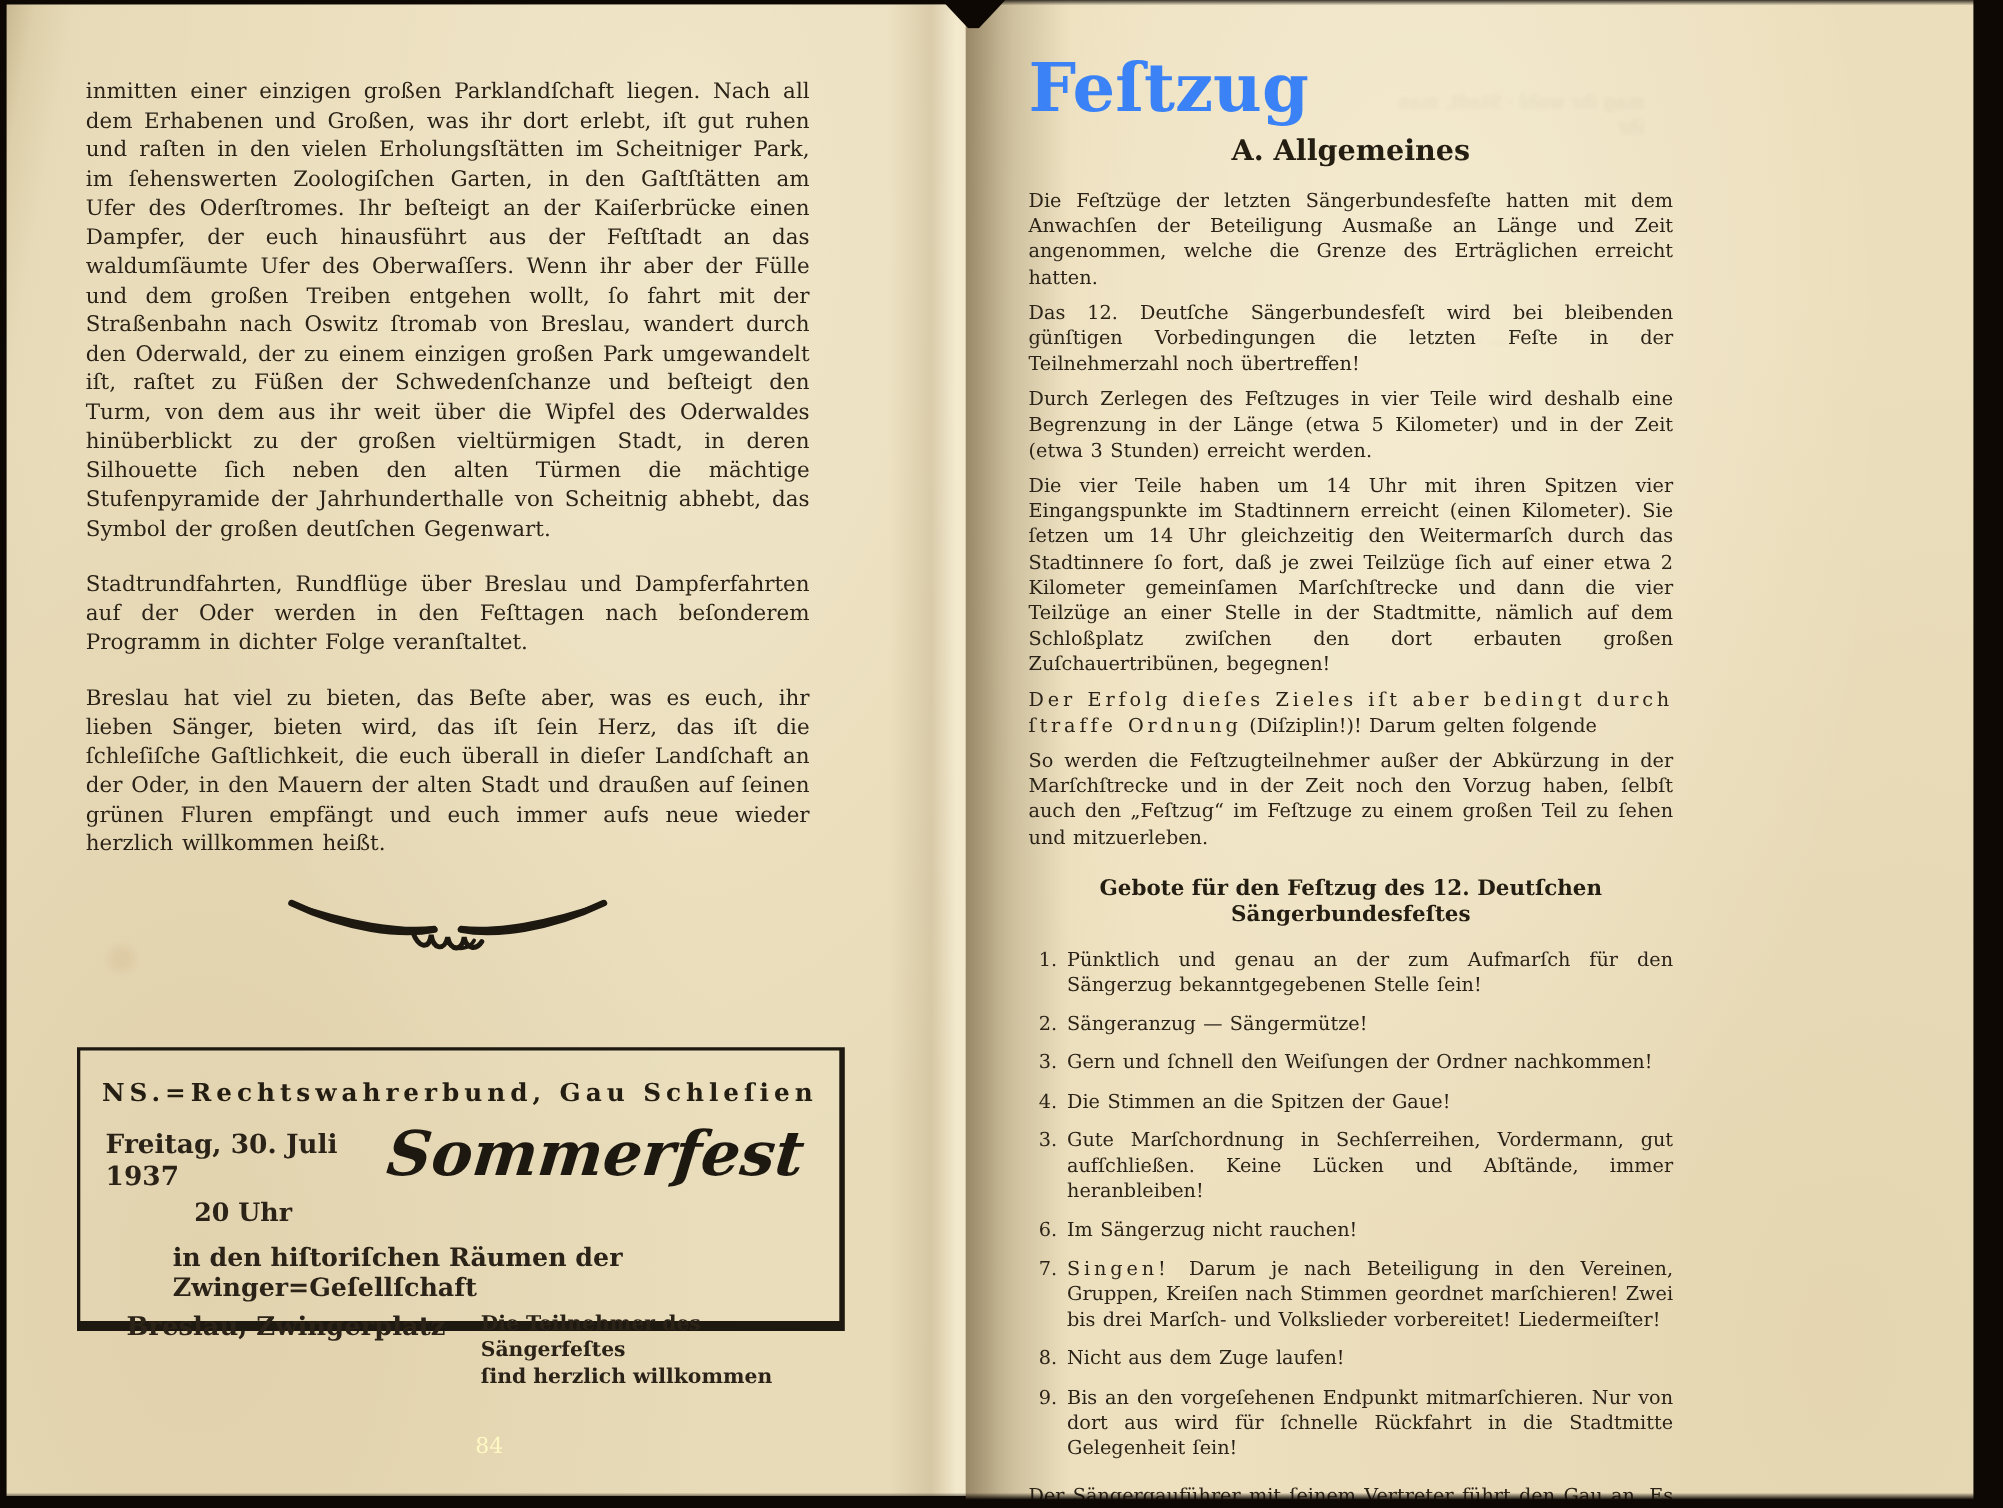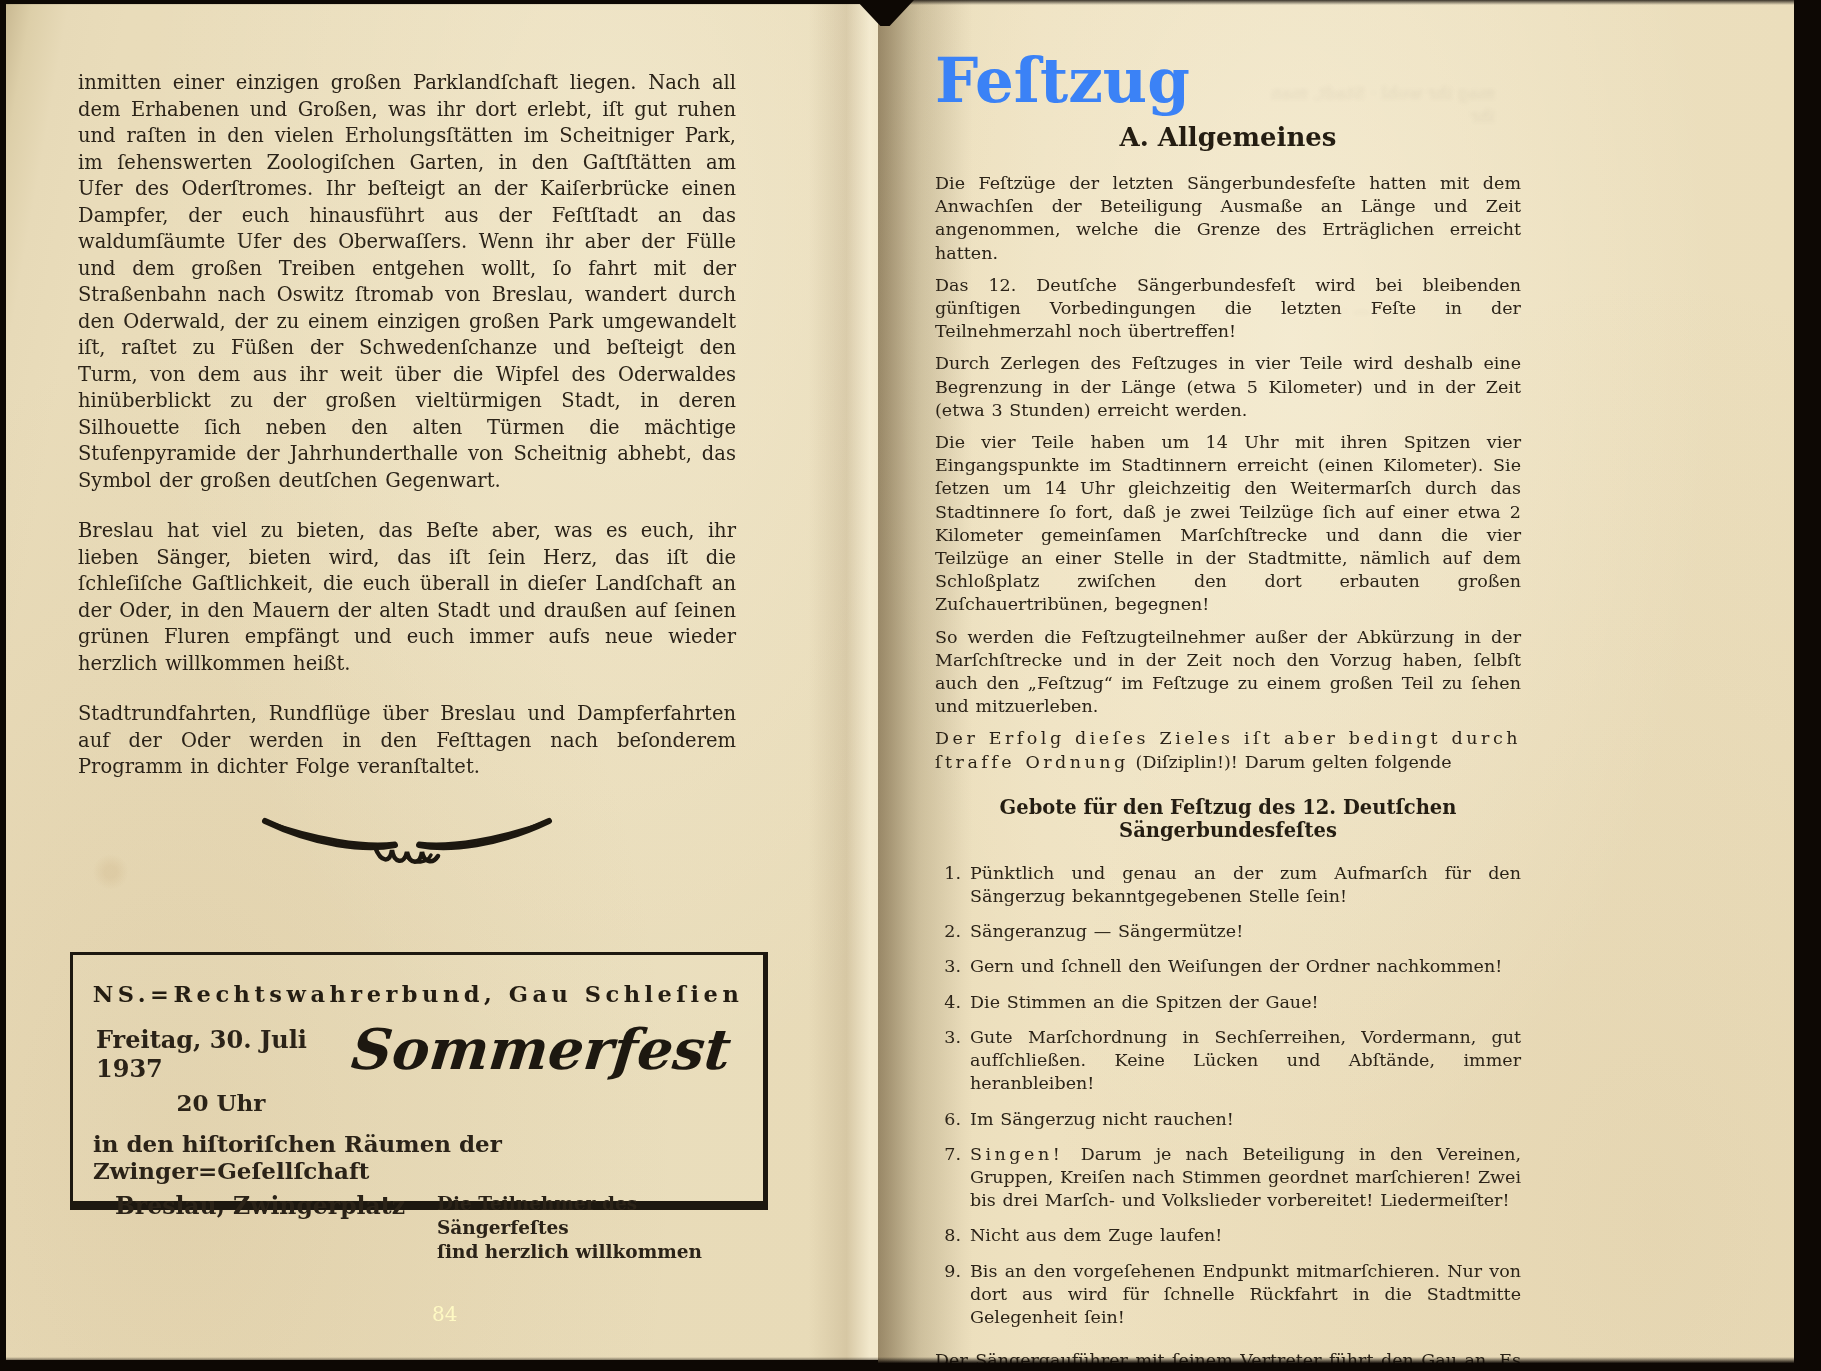--- a/index.html
+++ b/index.html
@@ -44,21 +44,21 @@
   
   .ad-box{position:absolute;left:70px;top:952px;width:698px;height:258px;box-sizing:border-box;
     border:3px solid #1d1810;border-bottom-width:9px;border-right-width:5px;background:rgba(255,250,235,.06);}
   .ad-header{margin-top:26px;text-align:center;font-weight:bold;font-size:22.5px;letter-spacing:4.5px;color:#241d12;}
   .ad-row{display:flex;align-items:flex-start;margin-top:18px;padding:0 26px 0 23px;}
   .ad-when{width:250px;}
   .ad-date{font-weight:bold;font-size:24px;}
   .ad-time{font-weight:bold;font-size:23px;text-align:center;margin-top:6px;}
   .ad-title{flex:1;text-align:center;font-style:italic;font-weight:bold;font-size:56px;line-height:56px;
     transform:skewX(-6deg);margin-top:-4px;color:#1d1810;}
-  .ad-venue{margin-top:14px;padding-left:20px;font-weight:bold;font-size:23px;}
+  .ad-venue{margin-top:14px;padding-left:52px;font-weight:bold;font-size:23px;margin-left:32px;}
   .ad-bottom{display:flex;margin-top:8px;padding:0 20px 0 42px;align-items:flex-start;}
   .ad-location{width:300px;font-weight:bold;font-size:23.5px;}
   .ad-note{flex:1;font-weight:bold;font-size:18.5px;line-height:24px;text-align:left;padding-left:22px;}
 
   .pagenum{position:absolute;font-size:20px;color:#fef9c3;}
   .pagenum.left{left:432px;top:1302px;}
   .pagenum.right{left:1182px;top:1367px;text-decoration:underline;}
 
   
   .right-col{position:absolute;left:935px;top:56px;width:586px;}
@@ -81,22 +81,22 @@
 
   <div class="paper-left"></div>
   <div class="paper-right"></div>
   <div class="gutter-notch-top"></div>
 
   <div class="ghost" style="left:1255px;top:82px;width:240px;">mag ihr wohl · Stadt, man ihr</div>
   <div class="ghost" style="left:1070px;top:300px;width:300px;">— · —</div>
 
   <div class="left-col">
     <p class="lp">inmitten einer einzigen großen Parklandſchaft liegen.  Nach all dem Erhabenen und Großen, was ihr dort erlebt, iſt gut ruhen und raſten in den vielen Erholungsſtätten im Scheitniger Park, im ſehenswerten Zoologiſchen Garten, in den Gaſtſtätten am Ufer des Oderſtromes.  Ihr beſteigt an der Kaiſerbrücke einen Dampfer, der euch hinausführt aus der Feſtſtadt an das waldumſäumte Ufer des Oberwaſſers.  Wenn ihr aber der Fülle und dem großen Treiben entgehen wollt, ſo fahrt mit der Straßenbahn nach Oswitz ſtromab von Breslau, wandert durch den Oderwald, der zu einem einzigen großen Park umgewandelt iſt, raſtet zu Füßen der Schwedenſchanze und beſteigt den Turm, von dem aus ihr weit über die Wipfel des Oderwaldes hinüberblickt zu der großen vieltürmigen Stadt, in deren Silhouette ſich neben den alten Türmen die mächtige Stufenpyramide der Jahrhunderthalle von Scheitnig abhebt, das Symbol der großen deutſchen Gegenwart.</p>
+    <p class="lp">Stadtrundfahrten, Rundflüge über Breslau und Dampferfahrten auf der Oder werden in den Feſttagen nach beſonderem Programm in dichter Folge veranſtaltet.</p>
     <p class="lp">Breslau hat viel zu bieten, das Beſte aber, was es euch, ihr lieben Sänger, bieten wird, das iſt ſein Herz, das iſt die ſchleſiſche Gaſtlichkeit, die euch überall in dieſer Landſchaft an der Oder, in den Mauern der alten Stadt und draußen auf ſeinen grünen Fluren empfängt und euch immer aufs neue wieder herzlich willkommen heißt.</p>
-    <p class="lp">Stadtrundfahrten, Rundflüge über Breslau und Dampferfahrten auf der Oder werden in den Feſttagen nach beſonderem Programm in dichter Folge veranſtaltet.</p>
     <div class="ornament">
       <svg width="300" height="64" viewBox="0 0 300 64">
         <g fill="none" stroke="#1d1810" stroke-linecap="round">
           <path d="M8 16 C 58 40, 108 46, 138 40" stroke-width="6"></path>
           <path d="M8 16 C 58 34, 108 42, 138 38" stroke-width="3"></path>
           <path d="M292 16 C 242 40, 192 46, 162 40" stroke-width="6"></path>
           <path d="M292 16 C 242 34, 192 42, 162 38" stroke-width="3"></path>
           <path d="M118 42 c 6 16, 15 16, 17 3 c 2 13, 12 15, 15 2 c 3 13, 13 13, 15 0 c 2 11, 11 12, 16 4" stroke-width="4.5"></path>
           <path d="M150 52 c 8 8, 20 6, 24 -2" stroke-width="3.5"></path>
         </g>
@@ -126,25 +126,25 @@
   <div class="pagenum left">84</div>
 
   <div class="right-col">
     <h1 class="rp-title">Feſtzug</h1>
     <h2 class="rp-section">A. Allgemeines</h2>
 
     <p class="rp">Die Feſtzüge der letzten Sängerbundesfeſte hatten mit dem Anwachſen der Beteiligung Ausmaße an Länge und Zeit angenommen, welche die Grenze des Erträglichen erreicht hatten.</p>
     <p class="rp">Das 12. Deutſche Sängerbundesfeſt wird bei bleibenden günſtigen Vorbedingungen die letzten Feſte in der Teilnehmerzahl noch übertreffen!</p>
     <p class="rp">Durch Zerlegen des Feſtzuges in vier Teile wird deshalb eine Begrenzung in der Länge (etwa 5 Kilometer) und in der Zeit (etwa 3 Stunden) erreicht werden.</p>
     <p class="rp">Die vier Teile haben um 14 Uhr mit ihren Spitzen vier Eingangspunkte im Stadtinnern erreicht (einen Kilometer).  Sie ſetzen um 14 Uhr gleichzeitig den Weitermarſch durch das Stadtinnere ſo fort, daß je zwei Teilzüge ſich auf einer etwa 2 Kilometer gemeinſamen Marſchſtrecke und dann die vier Teilzüge an einer Stelle in der Stadtmitte, nämlich auf dem Schloßplatz zwiſchen den dort erbauten großen Zuſchauertribünen, begegnen!</p>
-    <p class="rp">So werden die Feſtzugteilnehmer außer der Abkürzung in der Marſchſtrecke und in der Zeit noch den Vorzug haben, ſelbſt auch den „Feſtzug“ im Feſtzuge zu einem großen Teil zu ſehen und mitzuerleben.</p>
     <p class="rp">
       <span class="sperr">Der Erfolg dieſes Zieles iſt aber bedingt durch ſtraffe Ordnung</span>
       <span>(Diſziplin!)!  Darum gelten folgende</span>
     </p>
+    <p class="rp">So werden die Feſtzugteilnehmer außer der Abkürzung in der Marſchſtrecke und in der Zeit noch den Vorzug haben, ſelbſt auch den „Feſtzug“ im Feſtzuge zu einem großen Teil zu ſehen und mitzuerleben.</p>
 
     <div class="rules-heading">Gebote für den Feſtzug des 12. Deutſchen Sängerbundesfeſtes</div>
 
     <div id="rules">
         <div class="rule-item">
           <span class="rule-num">1.</span>
           <span class="rule-body">Pünktlich und genau an der zum Aufmarſch für den Sängerzug bekanntgegebenen Stelle ſein!</span>
         </div>
         <div class="rule-item">
           <span class="rule-num">2.</span>

